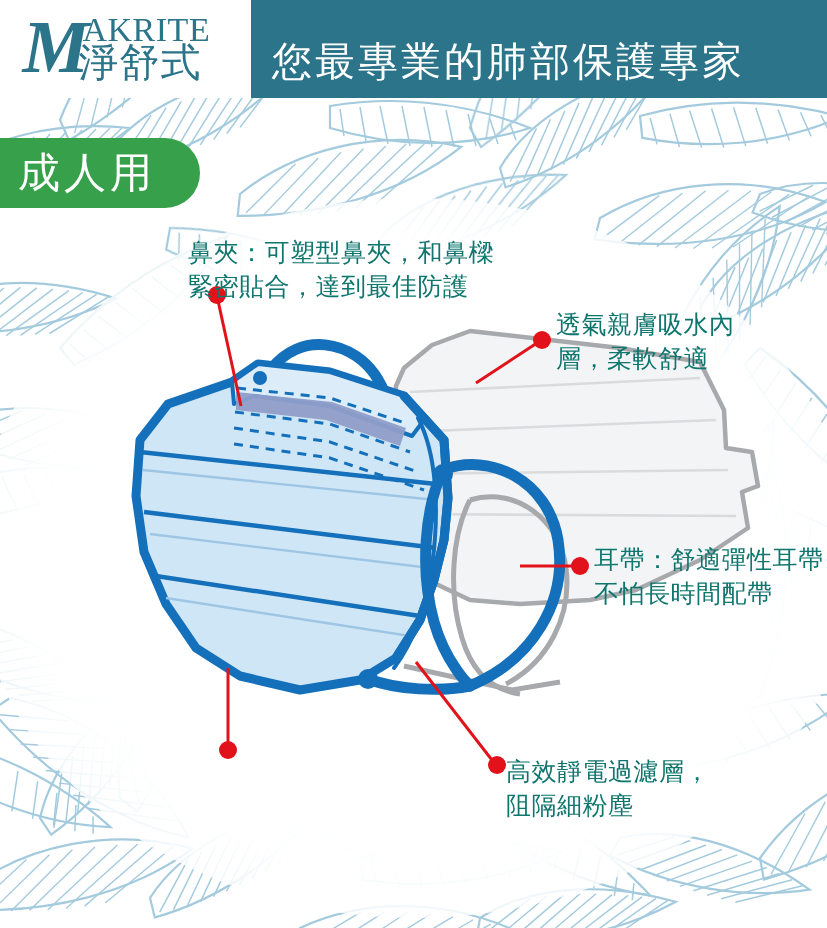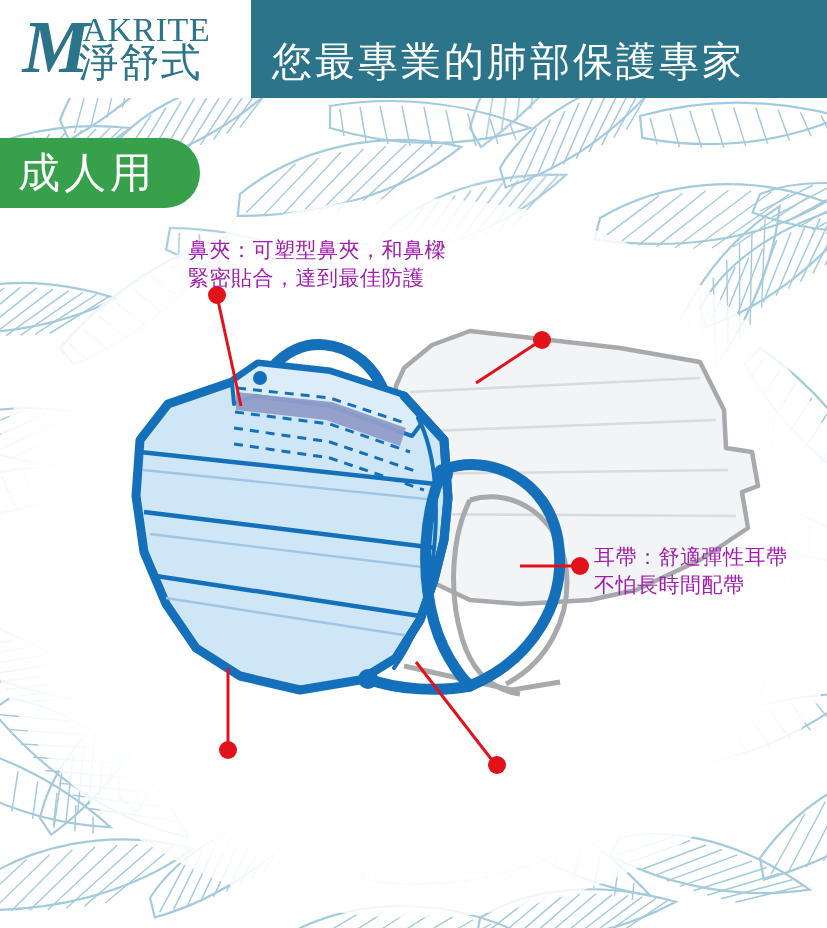--- a/index.html
+++ b/index.html
@@ -39,21 +39,21 @@
 
   
   #badge{position:absolute;left:-16px;top:138px;width:216px;height:70px;background:#37a04a;
      border-radius:0 35px 35px 0;z-index:6;display:flex;align-items:center;}
   #badge span{color:#ffffff;font-size:42px;letter-spacing:4px;padding-left:34px;
      font-family:"DejaVu Sans","Liberation Sans",sans-serif;}
 
   
   #art{position:absolute;left:0;top:0;width:827px;height:928px;z-index:7;}
 
-  .anno{position:absolute;color:#a21caf;font-size:21px;line-height:1.35;letter-spacing:0.5px;
+  .anno{position:absolute;color:#0f766e;font-size:25px;line-height:1.35;letter-spacing:0.5px;
      white-space:pre-line;font-family:"DejaVu Sans","Liberation Sans",sans-serif;}
   #anno-nose{left:188px;top:236px;}
   #anno-inner{left:556px;top:308px;}
   #anno-ear{left:594px;top:543px;}
   #anno-pp{left:186px;top:757px;}
   #anno-filter{left:506px;top:755px;}
 </style>
 </head>
 <body>
 
@@ -245,16 +245,20 @@
       <circle cx="217" cy="295" r="9"></circle>
       <circle cx="542" cy="340" r="9"></circle>
       <circle cx="580" cy="566" r="9"></circle>
       <circle cx="228" cy="750" r="9"></circle>
       <circle cx="497" cy="765" r="9"></circle>
     </g>
   </svg>
 
   <div class="anno" id="anno-nose" style="z-index:8">鼻夾：可塑型鼻夾，和鼻樑
 緊密貼合，達到最佳防護</div>
+  <div class="anno" id="anno-inner" style="z-index:8">透氣親膚吸水內
+層，柔軟舒適</div>
   <div class="anno" id="anno-ear" style="z-index:8">耳帶：舒適彈性耳帶
 不怕長時間配帶</div>
+  <div class="anno" id="anno-filter" style="z-index:8">高效靜電過濾層，
+阻隔細粉塵</div>
 
 </div>
 
 </body></html>

